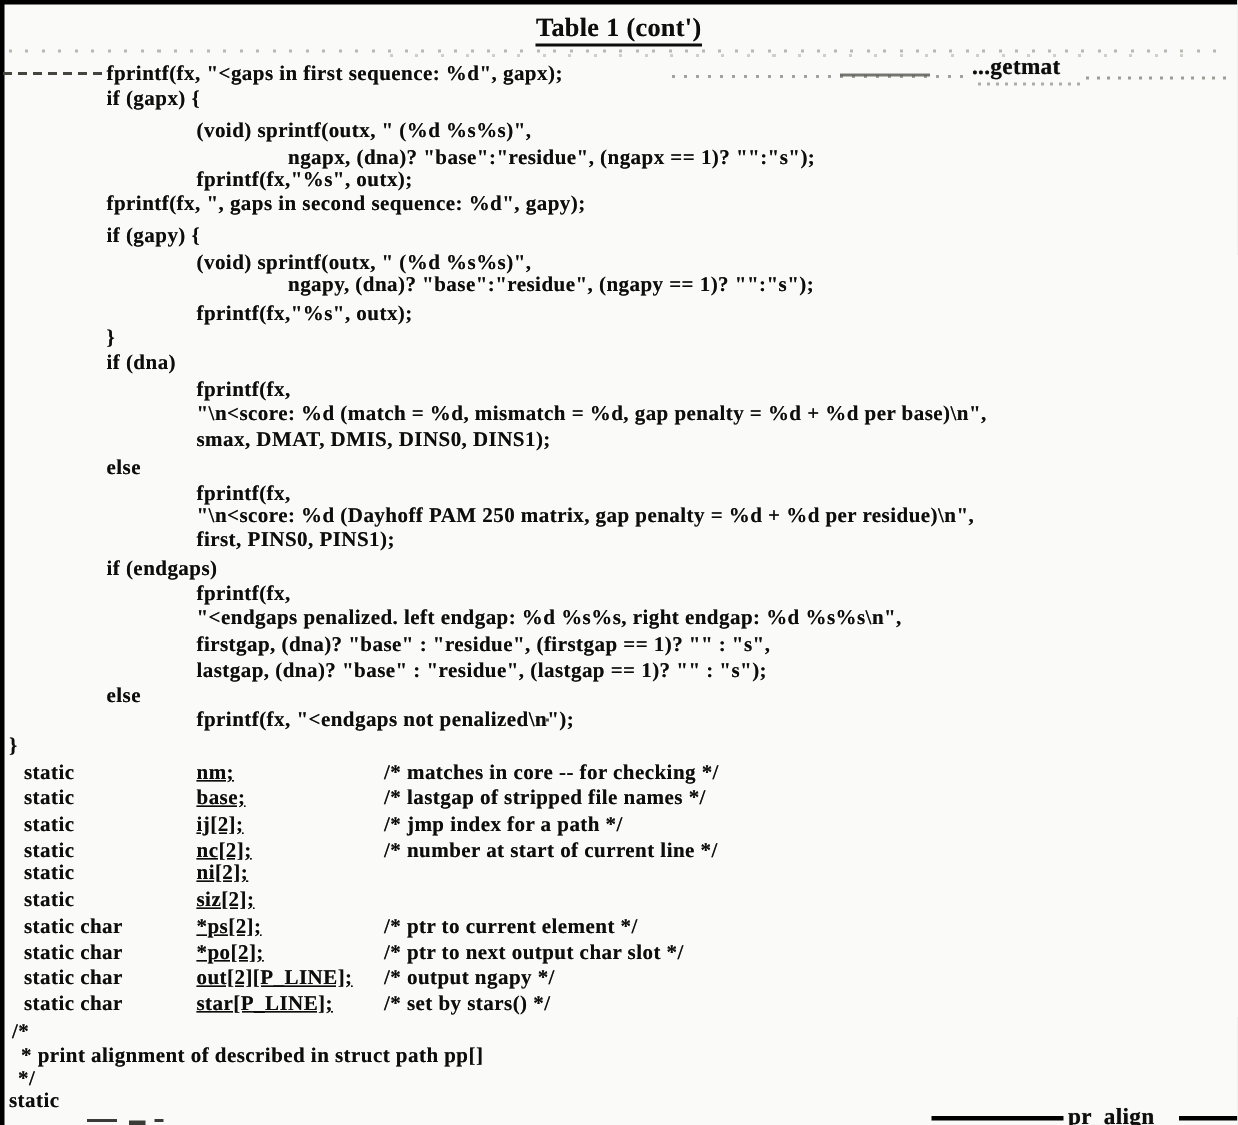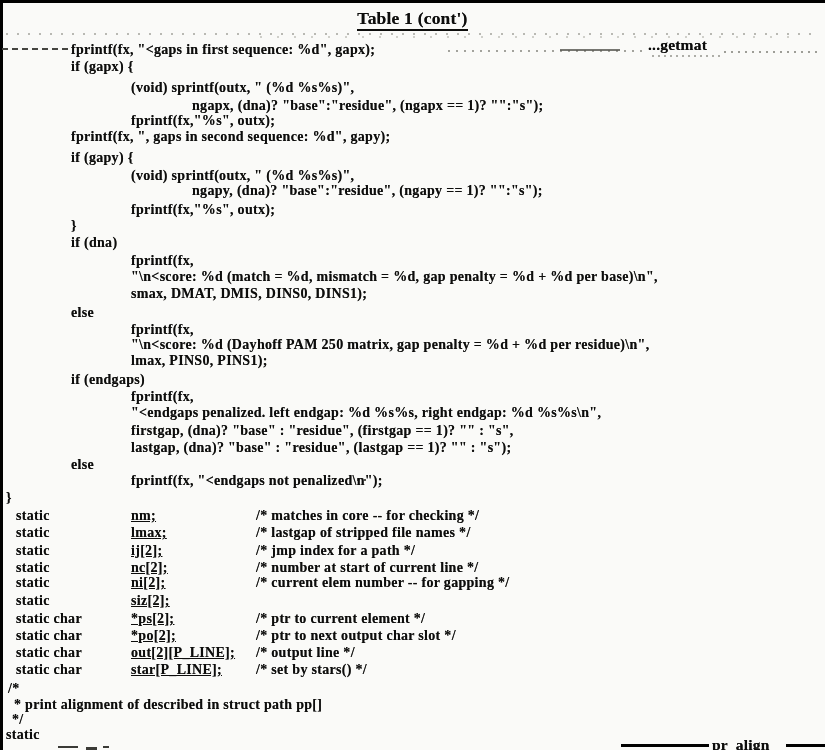--- a/index.html
+++ b/index.html
@@ -113,21 +113,21 @@
       <div class="cl" style="left: 192px; top: 183px;">ngapy, (dna)? "base":"residue", (ngapy == 1)? "":"s");</div>
       <div class="cl" style="left: 131px; top: 202px;">fprintf(fx,"%s", outx);</div>
       <div class="cl" style="left: 71px; top: 218px;">}</div>
       <div class="cl" style="left: 71px; top: 235px;">if (dna)</div>
       <div class="cl" style="left: 131px; top: 253px;">fprintf(fx,</div>
       <div class="cl" style="left: 131px; top: 269px;">"\n&lt;score: %d (match = %d, mismatch = %d, gap penalty = %d + %d per base)\n",</div>
       <div class="cl" style="left: 131px; top: 286px;">smax, DMAT, DMIS, DINS0, DINS1);</div>
       <div class="cl" style="left: 71px; top: 305px;">else</div>
       <div class="cl" style="left: 131px; top: 322px;">fprintf(fx,</div>
       <div class="cl" style="left: 131px; top: 337px;">"\n&lt;score: %d (Dayhoff PAM 250 matrix, gap penalty = %d + %d per residue)\n",</div>
-      <div class="cl" style="left: 131px; top: 353px;">lmax, PINS0, PINS1);</div>
+      <div class="cl" style="left: 131px; top: 353px;">first, PINS0, PINS1);</div>
       <div class="cl" style="left: 71px; top: 372px;">if (endgaps)</div>
       <div class="cl" style="left: 131px; top: 389px;">fprintf(fx,</div>
       <div class="cl" style="left: 131px; top: 405px;">"&lt;endgaps penalized. left endgap: %d %s%s, right endgap: %d %s%s\n",</div>
       <div class="cl" style="left: 131px; top: 423px;">firstgap, (dna)? "base" : "residue", (firstgap == 1)? "" : "s",</div>
       <div class="cl" style="left: 131px; top: 440px;">lastgap, (dna)? "base" : "residue", (lastgap == 1)? "" : "s");</div>
       <div class="cl" style="left: 71px; top: 457px;">else</div>
       <div class="cl" style="left: 131px; top: 473px;">fprintf(fx, "&lt;endgaps not penalized\n");</div>
       <div class="cl" style="left: 6px; top: 490px;">}</div>
       <div class="cl" style="left: 8px; top: 681px;">/*</div>
       <div class="cl" style="left: 14px; top: 697px;">* print alignment of described in struct path pp[]</div>
@@ -135,56 +135,55 @@
       <div class="cl" style="left: 6px; top: 727px;">static</div>
     </div>
   <div id="decl-area">
       <div class="decl-row" style="top: 508px;">
         <span class="decl-kw">static</span>
         <span class="decl-name">nm;</span>
         <span class="decl-cmt">/* matches in core -- for checking */</span>
       </div>
       <div class="decl-row" style="top: 525px;">
         <span class="decl-kw">static</span>
-        <span class="decl-name">lmax;</span>
+        <span class="decl-name">base;</span>
         <span class="decl-cmt">/* lastgap of stripped file names */</span>
       </div>
       <div class="decl-row" style="top: 543px;">
         <span class="decl-kw">static</span>
         <span class="decl-name">ij[2];</span>
         <span class="decl-cmt">/* jmp index for a path */</span>
       </div>
       <div class="decl-row" style="top: 560px;">
         <span class="decl-kw">static</span>
         <span class="decl-name">nc[2];</span>
         <span class="decl-cmt">/* number at start of current line */</span>
       </div>
       <div class="decl-row" style="top: 575px;">
         <span class="decl-kw">static</span>
         <span class="decl-name">ni[2];</span>
-        <span class="decl-cmt">/* current elem number -- for gapping */</span>
       </div>
       <div class="decl-row" style="top: 593px;">
         <span class="decl-kw">static</span>
         <span class="decl-name">siz[2];</span>
       </div>
       <div class="decl-row" style="top: 611px;">
         <span class="decl-kw">static char</span>
         <span class="decl-name">*ps[2];</span>
         <span class="decl-cmt">/* ptr to current element */</span>
       </div>
       <div class="decl-row" style="top: 628px;">
         <span class="decl-kw">static char</span>
         <span class="decl-name">*po[2];</span>
         <span class="decl-cmt">/* ptr to next output char slot */</span>
       </div>
       <div class="decl-row" style="top: 645px;">
         <span class="decl-kw">static char</span>
         <span class="decl-name">out[2][P_LINE];</span>
-        <span class="decl-cmt">/* output line */</span>
+        <span class="decl-cmt">/* output ngapy */</span>
       </div>
       <div class="decl-row" style="top: 662px;">
         <span class="decl-kw">static char</span>
         <span class="decl-name">star[P_LINE];</span>
         <span class="decl-cmt">/* set by stars() */</span>
       </div>
     </div>
 
   <div class="ftr-rule-left"></div>
   <div class="ftr-label">pr_align</div>

